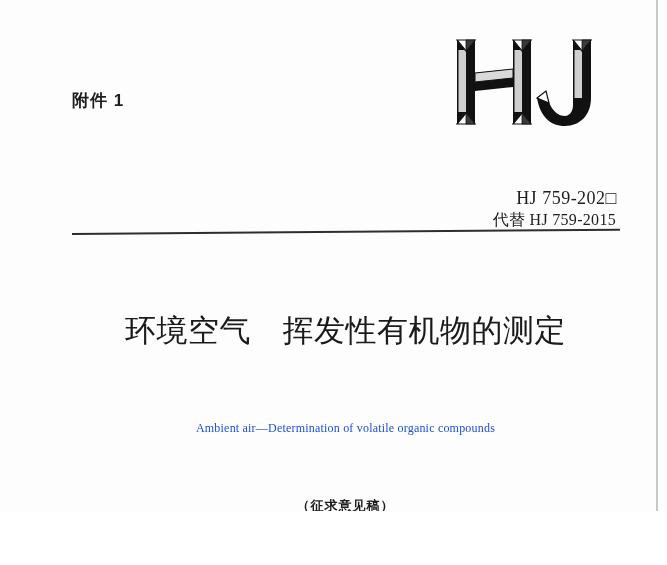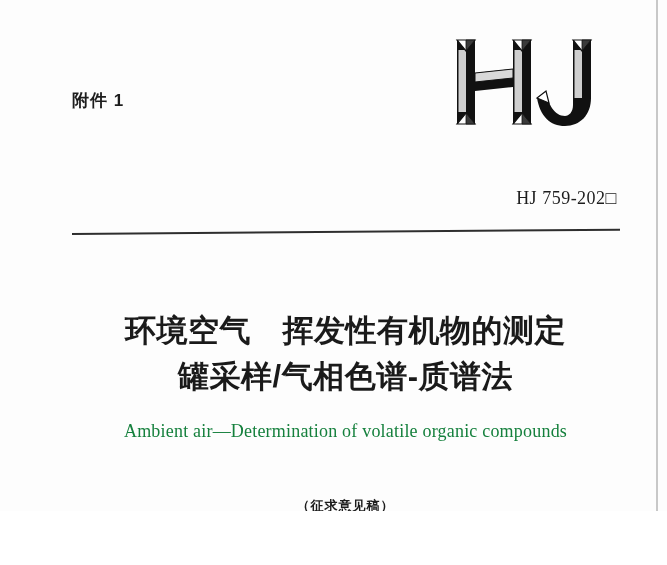--- a/index.html
+++ b/index.html
@@ -62,30 +62,30 @@
     position: absolute;
     left: 72px; top: 233px;
     width: 548px; height: 2px;
     background: #2e2e2e;
     transform: rotate(-0.45deg);
     transform-origin: left center;
   }
   .title-cn {
     font-family: "Liberation Sans", "DejaVu Sans", sans-serif;
     font-size: 31px;
-    font-weight: 700;
+    font-weight: 400;
     color: #1a1a1a;
     letter-spacing: 0.5px;
   }
   .title-cn-1 { top: 310px; }
   .title-cn-2 { top: 356px; }
   .title-en {
-    font-size: 18px;
+    font-size: 12px;
     letter-spacing: 0.2px;
-    color: #15803d;
+    color: #1d4ed8;
   }
   .title-en-1 { top: 421px; }
   .title-en-2 { top: 459px; }
   .draft-note {
     top: 497px;
     font-family: "Liberation Sans", "DejaVu Sans", sans-serif;
     font-size: 13px;
     font-weight: 700;
     letter-spacing: 1px;
   }
@@ -131,23 +131,23 @@
         <polygon points="118,4 136,4 127,15" fill="#fff" stroke="#111" stroke-width="1.2"></polygon>
         <polygon points="127,4 136,4 127,15" fill="#3a3a3a" stroke="#111" stroke-width="0.8"></polygon>
         <polygon points="82,62 91,55 94,67" fill="#fff" stroke="#111" stroke-width="1.2"></polygon>
       </g>
     </svg>
   </div>
 
 
   <div class="std-number">HJ 759-202□</div>
 
+  <div class="replaces">代替 HJ 759-2015</div>
 
   <div class="rule"></div>
 
   <div class="center-wrap title-cn title-cn-1">环境空气　挥发性有机物的测定</div>
-  <div class="center-wrap title-cn title-cn-2">罐采样/气相色谱-质谱法</div>
 
   <div class="center-wrap title-en title-en-1">Ambient air—Determination of volatile organic compounds</div>
 
   <div class="center-wrap draft-note">（征求意见稿）</div>
 
 </div>
 
 </body></html>

